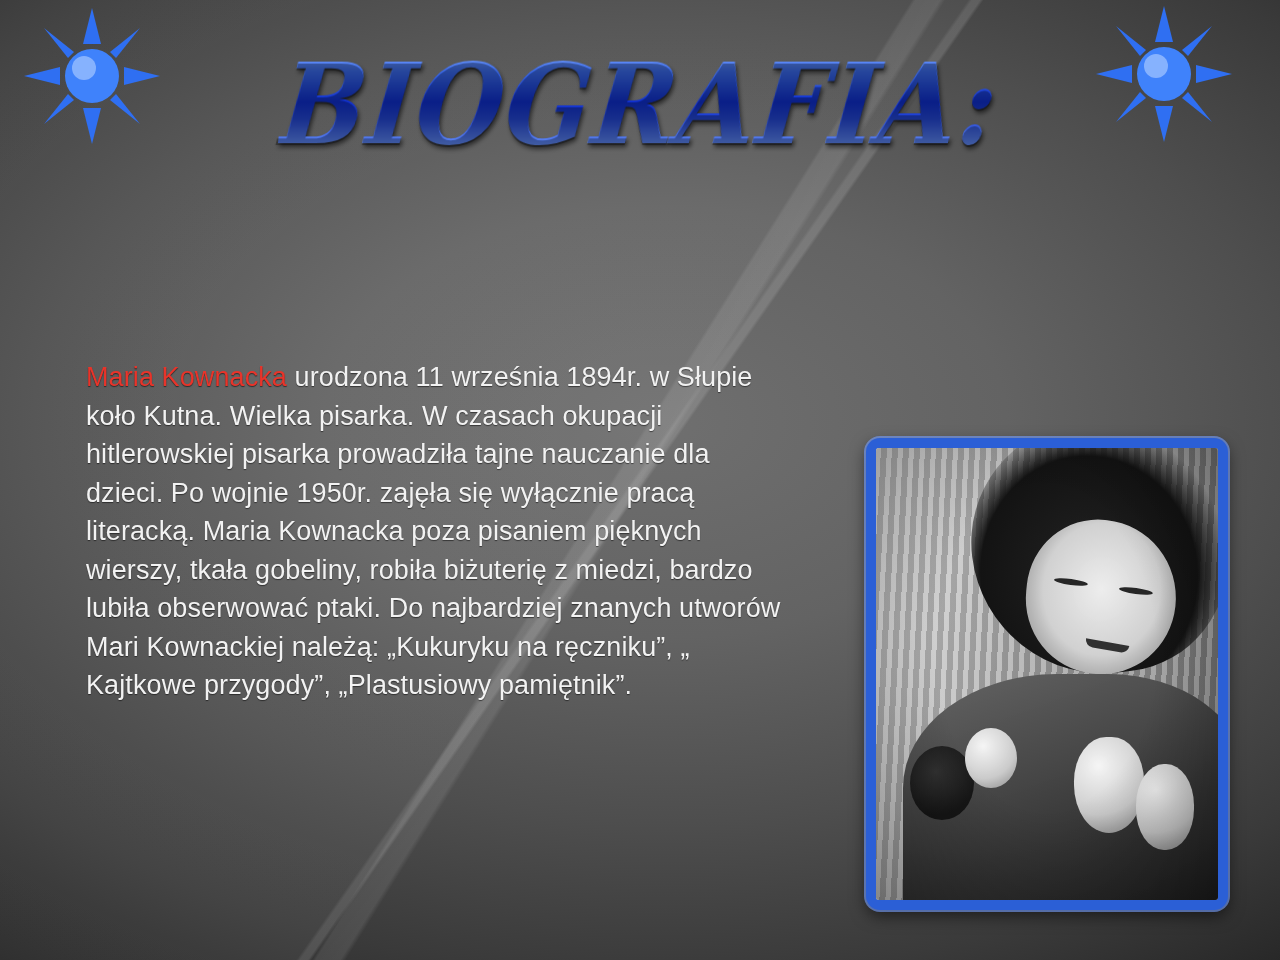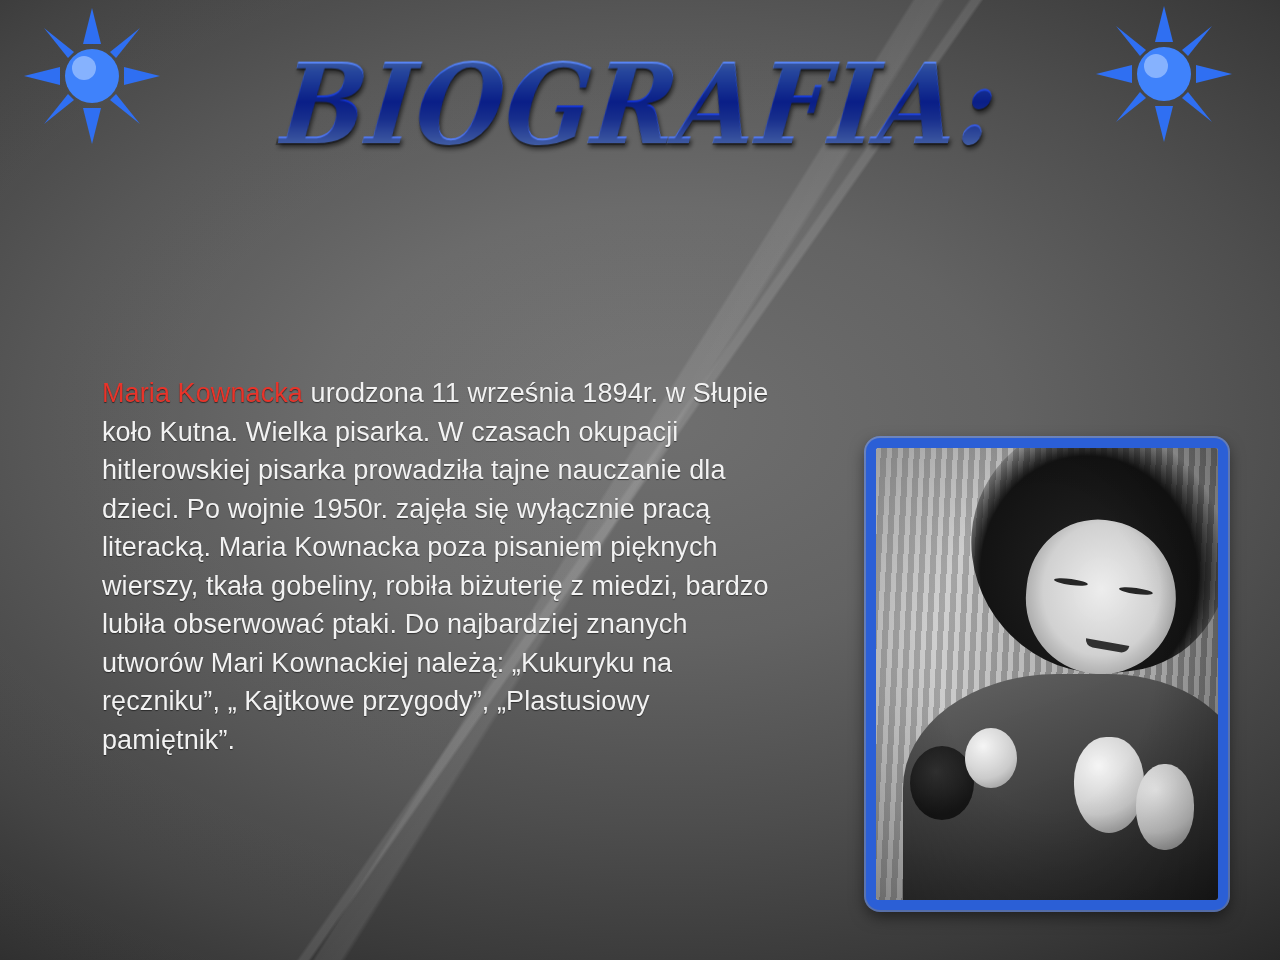--- a/index.html
+++ b/index.html
@@ -78,21 +78,21 @@
     font-size: 27px;
     line-height: 38.5px;
     color: #f2f2f2;
     letter-spacing: 0.1px;
     text-shadow: 0 1px 1px rgba(0,0,0,0.5);
   }
   .body-text .name {
     color: #e8342a;
     text-shadow: 0 1px 1px rgba(0,0,0,0.55);
   }
-  .body-text p { margin: 16px; }
+  .body-text p { margin: 0; }
 
   
   .photo-frame {
     position: absolute;
     left: 866px;
     top: 438px;
     width: 362px;
     height: 472px;
     background: #2b5fd6;
     border-radius: 14px;

